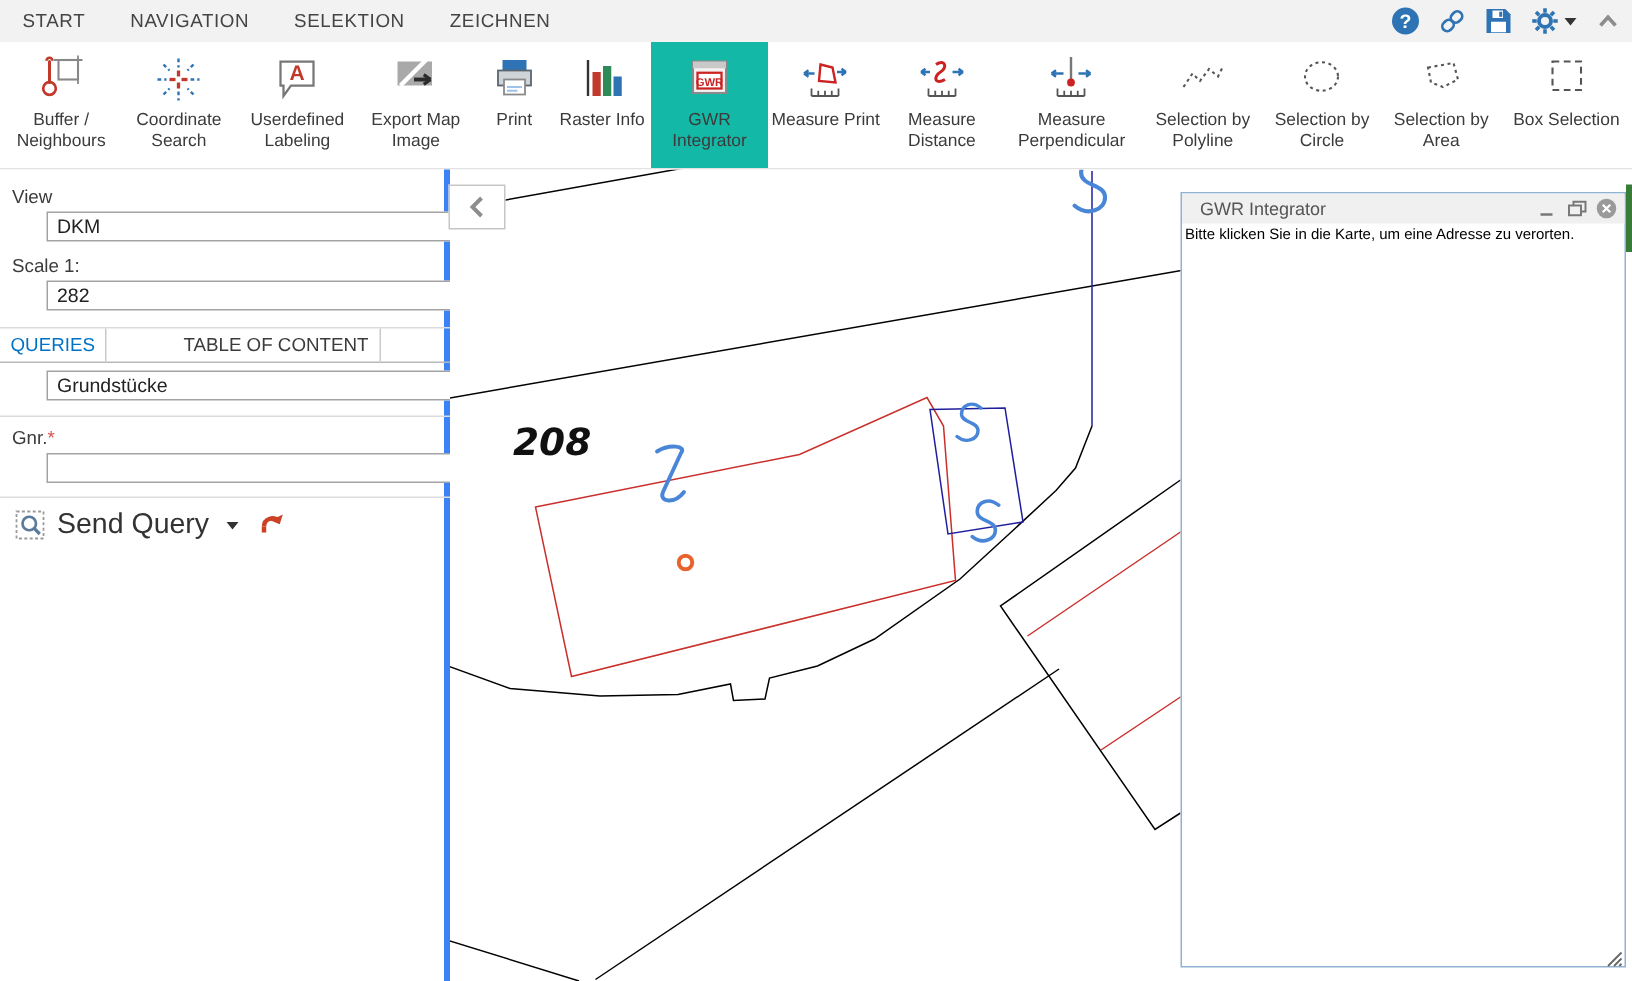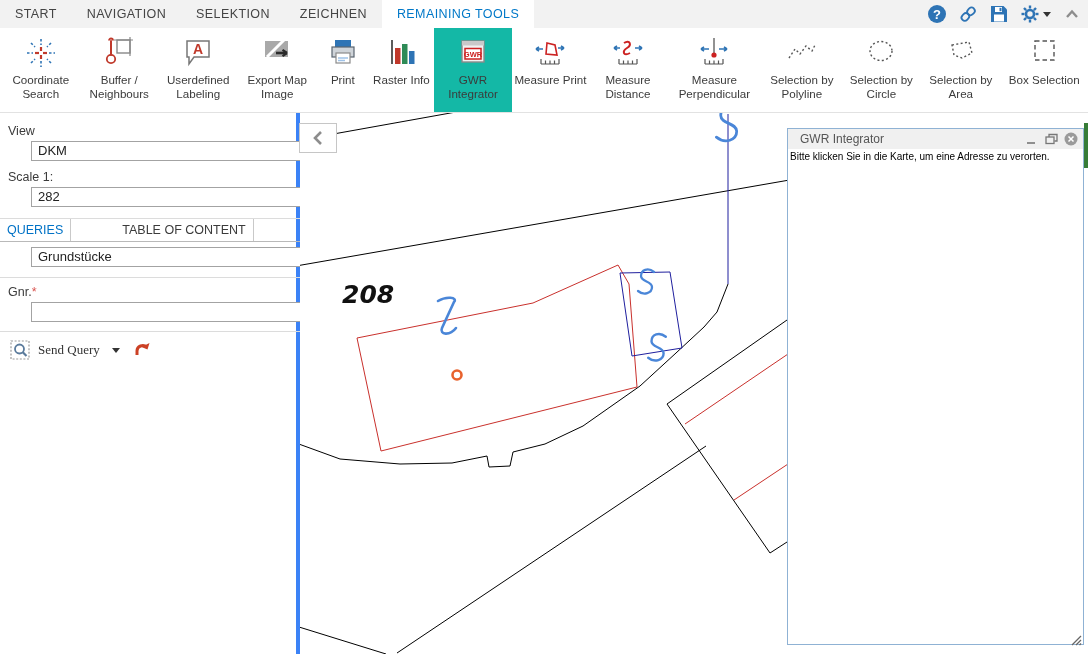--- a/index.html
+++ b/index.html
@@ -39,21 +39,21 @@
     background:#fff; font-size:13px; color:#222; line-height:18px; padding-left:6px; cursor:pointer;margin-left:23px; }
   .combo .arrow { position:absolute; right:6px; top:8px; width:0; height:0;
     border-left:4.5px solid transparent; border-right:4.5px solid transparent; border-top:5px solid #444; }
   .tabstrip { position:absolute; left:0; top:105px; width:300px; height:24px;
     border-top:1px solid #dcdcdc; border-bottom:1px solid #b9b9b9; display:flex;gap:44px; }
   .tab { padding:0 7px; display:flex; align-items:center; font-size:12.5px; color:#3b3b3b;
     border-right:1px solid #c9c9c9; cursor:pointer; }
   .tab.active { color:#0072c6; }
   .sep { position:absolute; left:0; width:300px; height:1px; background:#dcdcdc; }
   .send-row { position:absolute; left:10px; top:226px; height:22px; display:flex; align-items:center; gap:8px; }
-  .send-label { font-size:13px; color:#333; cursor:pointer;font-family:Liberation Serif, serif; }
+  .send-label { font-size:19px; color:#333; cursor:pointer; }
   .send-caret { width:0; height:0; border-left:4.5px solid transparent; border-right:4.5px solid transparent;
     border-top:5px solid #333; margin-left:4px; cursor:pointer; }
   
   .map { position:absolute; left:300px; top:113px; width:788px; height:541px; background:#fff; overflow:hidden; }
   .map svg { position:absolute; left:0; top:0; }
   .map-label { font:italic bold 25px "DejaVu Sans",sans-serif; fill:#111; }
   .collapse-btn { position:absolute; left:299px; top:123px; width:38px; height:30px; background:#fff;
     border:1px solid #c6c6c6; display:flex; align-items:center; justify-content:center; cursor:pointer; z-index:5; }
   
   .panel { position:absolute; left:787px; top:128px; width:297px; height:517px; background:#fff;
@@ -67,21 +67,20 @@
   .scroll-strip { position:absolute; right:0; top:123px; width:4px; height:45px; background:#377c37; z-index:7; }
 </style>
 </head>
 <body>
 
 <div class="menubar">
   <div class="menu-item">START</div>
   <div class="menu-item">NAVIGATION</div>
   <div class="menu-item">SELEKTION</div>
   <div class="menu-item">ZEICHNEN</div>
-  <div class="menu-item active">REMAINING TOOLS</div>
 
   <div class="menubar-icons">
     <div class="mb-icon">
       <svg width="20" height="20">
           <circle cx="10" cy="10" r="9" fill="#2e74b5"></circle>
         <text x="10" y="14.5" text-anchor="middle" font-size="13" font-weight="bold" fill="#fff">?</text>
         </svg>
     </div>
     <div class="mb-icon">
       <svg width="20" height="20">
@@ -123,52 +122,52 @@
         </svg>
     </div>
   </div>
 </div>
 
 <div class="toolbar">
 
   <div class="tool-btn">
     <div class="t-icon">
       <svg width="34" height="34" fill="none">
+        <rect x="15" y="4" width="13" height="13" stroke="#888" stroke-width="1.4"></rect>
+        <path d="M12,4 h19 M28,1 v19" stroke="#888" stroke-width="1.2"></path>
+        <path d="M9,5 V19" stroke="#c0392b" stroke-width="2" stroke-linecap="round"></path>
+        <circle cx="9" cy="23" r="4.2" stroke="#c0392b" stroke-width="1.8"></circle>
+        <path d="M7,4.5 a2,2 0 0 1 4,0" stroke="#c0392b" stroke-width="1.8"></path>
+        </svg>
+    </div>
+    <div class="t-label">Buffer / Neighbours</div>
+  </div>
+
+  <div class="tool-btn">
+    <div class="t-icon">
+      <svg width="34" height="34" fill="none">
         <g stroke="#2e74b5" stroke-width="1.6" stroke-dasharray="2.5,2">
           <path d="M17,3 v6"></path>
             <path d="M17,25 v6"></path>
             <path d="M3,17 h6"></path>
             <path d="M25,17 h6"></path>
           <path d="M7,7 l4,4"></path>
             <path d="M27,7 l-4,4"></path>
             <path d="M7,27 l4,-4"></path>
             <path d="M27,27 l-4,-4"></path>
           </g>
         <g stroke="#c0392b" stroke-width="2.2">
           <path d="M17,11 v4"></path>
             <path d="M17,19 v4"></path>
             <path d="M11,17 h4"></path>
             <path d="M19,17 h4"></path>
           </g>
         </svg>
     </div>
     <div class="t-label">Coordinate Search</div>
-  </div>
-
-  <div class="tool-btn">
-    <div class="t-icon">
-      <svg width="34" height="34" fill="none">
-        <rect x="15" y="4" width="13" height="13" stroke="#888" stroke-width="1.4"></rect>
-        <path d="M12,4 h19 M28,1 v19" stroke="#888" stroke-width="1.2"></path>
-        <path d="M9,5 V19" stroke="#c0392b" stroke-width="2" stroke-linecap="round"></path>
-        <circle cx="9" cy="23" r="4.2" stroke="#c0392b" stroke-width="1.8"></circle>
-        <path d="M7,4.5 a2,2 0 0 1 4,0" stroke="#c0392b" stroke-width="1.8"></path>
-        </svg>
-    </div>
-    <div class="t-label">Buffer / Neighbours</div>
   </div>
 
   <div class="tool-btn">
     <div class="t-icon">
       <svg width="34" height="34" fill="none">
         <path d="M6,5 h22 v16 h-15 l-5,7 v-7 h-2 z" stroke="#777" stroke-width="1.5"></path>
         <text x="17" y="17.5" text-anchor="middle" font-size="14" font-weight="bold" fill="#c0392b" font-family="Liberation Sans,sans-serif">A</text>
         </svg>
     </div>
     <div class="t-label">Userdefined Labeling</div>

